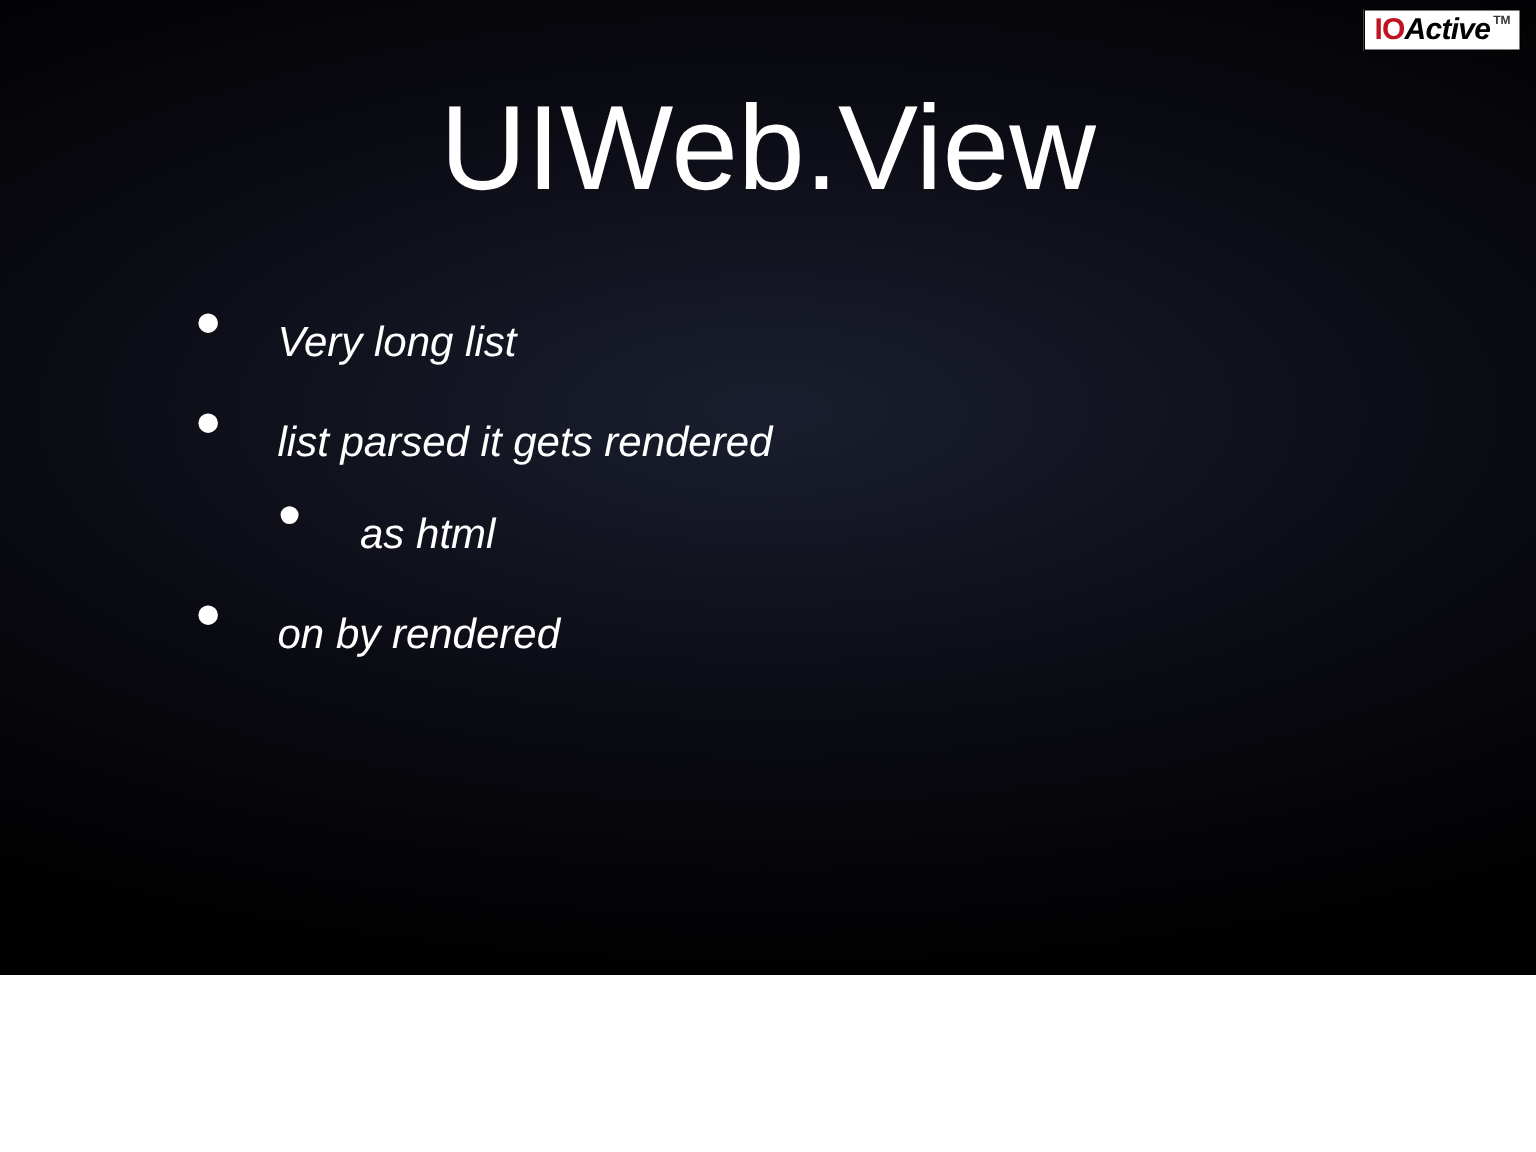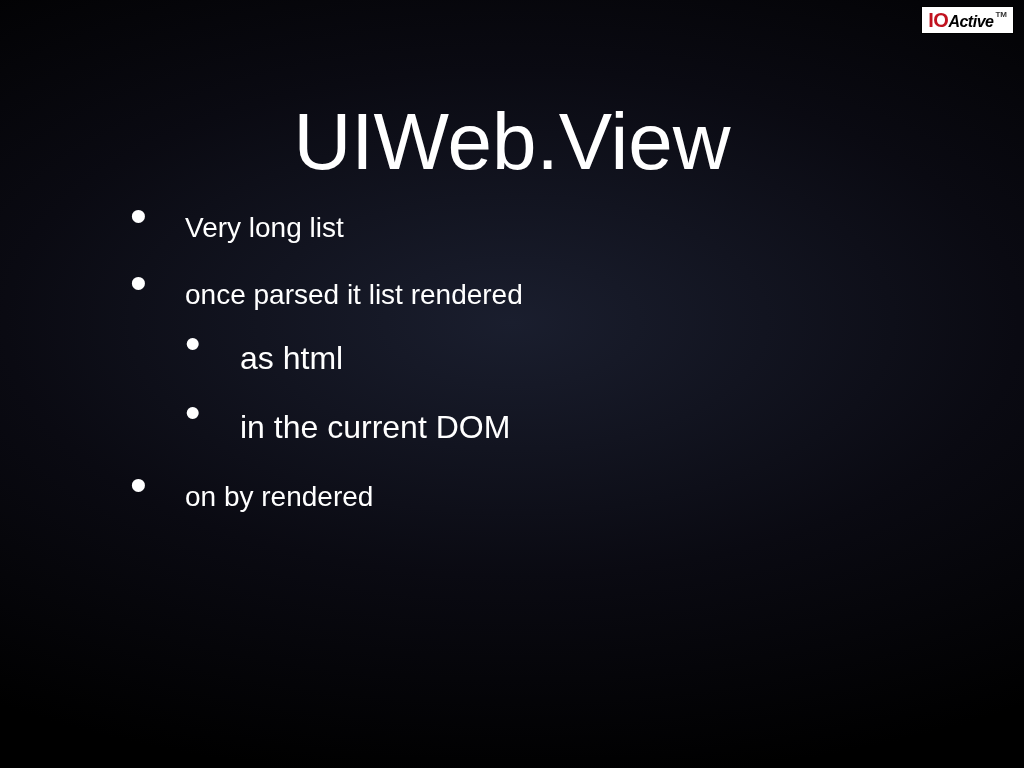--- a/index.html
+++ b/index.html
@@ -4,21 +4,21 @@
 <style>
   * { margin: 0; padding: 0; box-sizing: border-box; }
   html, body {
     width: 1024px;
     height: 768px;
     overflow: hidden;
     font-family: Arial, Helvetica, sans-serif;
   }
   .slide {
     width: 1024px;
-    height: 768px;
+    height: 650px;
     background: radial-gradient(ellipse 90% 60% at 50% 42%, #1a1e2e 0%, #0a0a12 55%, #000000 100%);
     position: relative;
     color: #ffffff;
   }
   .logo {
     position: absolute;
     top: 6px;
     right: 10px;
     background: #ffffff;
     padding: 2px 6px 1px 6px;
@@ -30,45 +30,46 @@
   .logo-io {
     color: #c1121f;
     font-weight: 900;
     font-size: 20px;
     letter-spacing: -0.5px;
     font-family: Arial, Helvetica, sans-serif;
   }
   .logo-active {
     color: #000000;
     font-weight: 900;
-    font-size: 16px;
+    font-size: 20px;
     font-style: italic;
     letter-spacing: -0.5px;
     font-family: Arial, Helvetica, sans-serif;
   }
   .logo-tm {
     color: #333;
     font-size: 8px;
     position: relative;
     top: -10px;
     margin-left: 2px;
     font-weight: bold;
   }
   .title {
     text-align: center;
     font-size: 80px;
     font-weight: 400;
-    padding-top: 96px;
+    padding-top: 53px;
     letter-spacing: 0px;
   }
   .content {
     position: absolute;
     top: 210px;
     left: 130px;
     right: 60px;
+    font-style: italic;
   }
   ul {
     list-style: none;
   }
   ul.outer > li {
     position: relative;
     padding-left: 55px;
     margin-bottom: 32px;
     font-size: 28px;
     line-height: 1.25;
@@ -81,21 +82,21 @@
     font-size: 48px;
     line-height: 1;
   }
   ul.inner {
     margin-top: 26px;
   }
   ul.inner > li {
     position: relative;
     padding-left: 55px;
     margin-bottom: 29px;
-    font-size: 32px;
+    font-size: 28px;
     line-height: 1.25;
   }
   ul.inner > li::before {
     content: "•";
     position: absolute;
     left: 0;
     top: -16px;
     font-size: 44px;
     line-height: 1;
   }
@@ -109,22 +110,21 @@
     <span class="logo-active">Active</span>
     <span class="logo-tm">TM</span>
   </div>
 
   <h1 class="title">UIWeb.View</h1>
 
   <div class="content">
     <ul class="outer">
       <li><span>Very long list</span></li>
       <li>
-        <span>once parsed it list rendered</span>
+        <span>list parsed it gets rendered</span>
         <ul class="inner">
           <li><span>as html</span></li>
-          <li><span>in the current DOM</span></li>
         </ul>
       </li>
       <li><span>on by rendered</span></li>
     </ul>
   </div>
 </div>
 
 </body></html>

